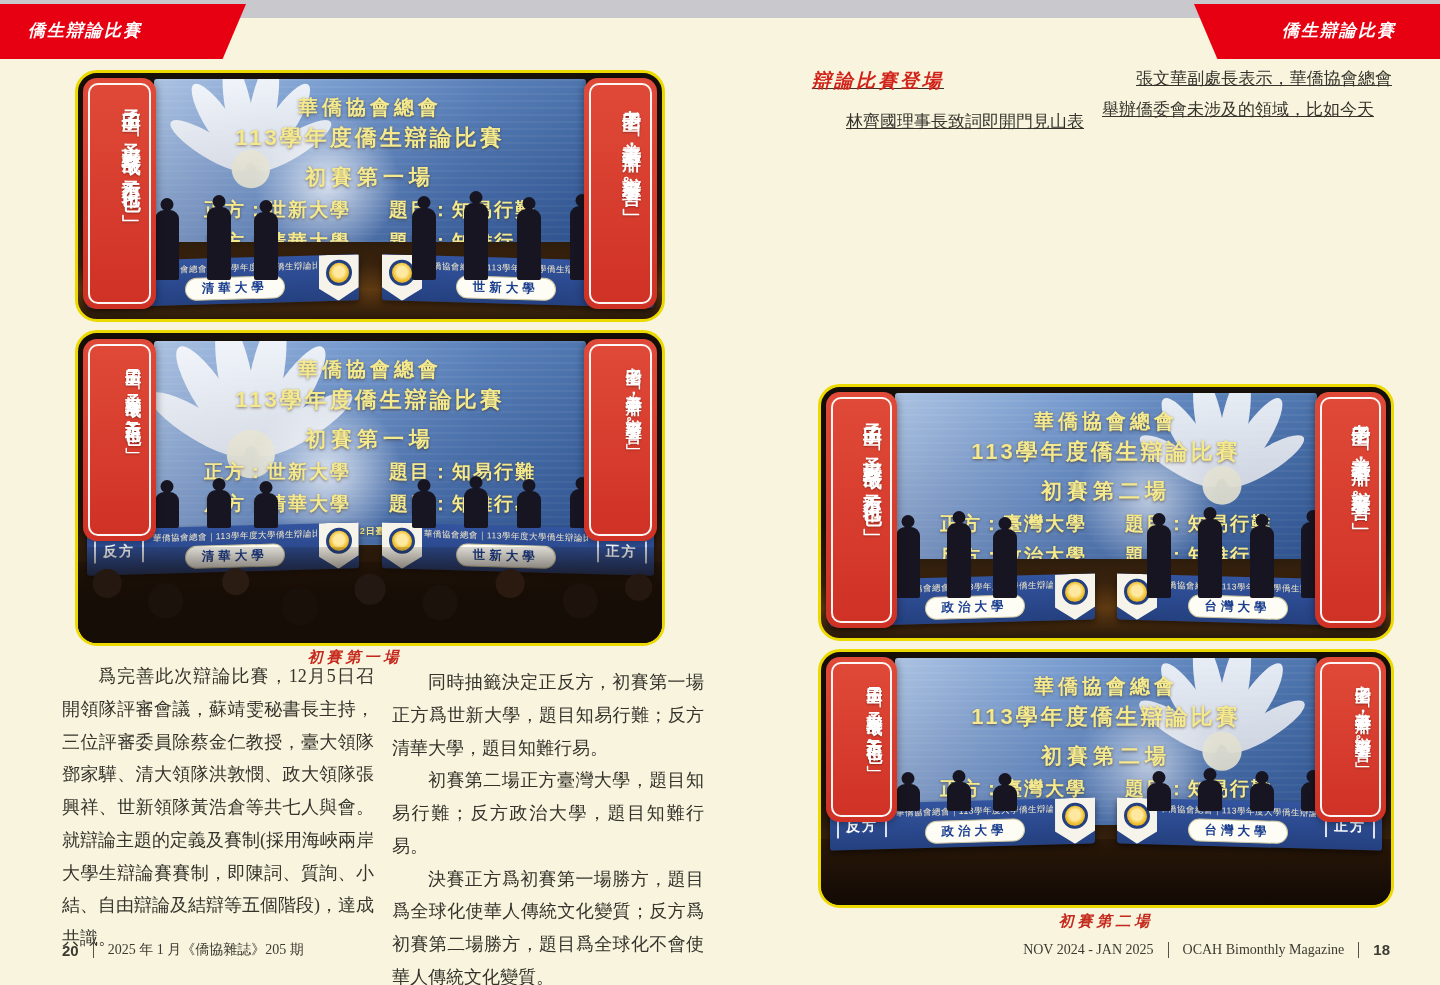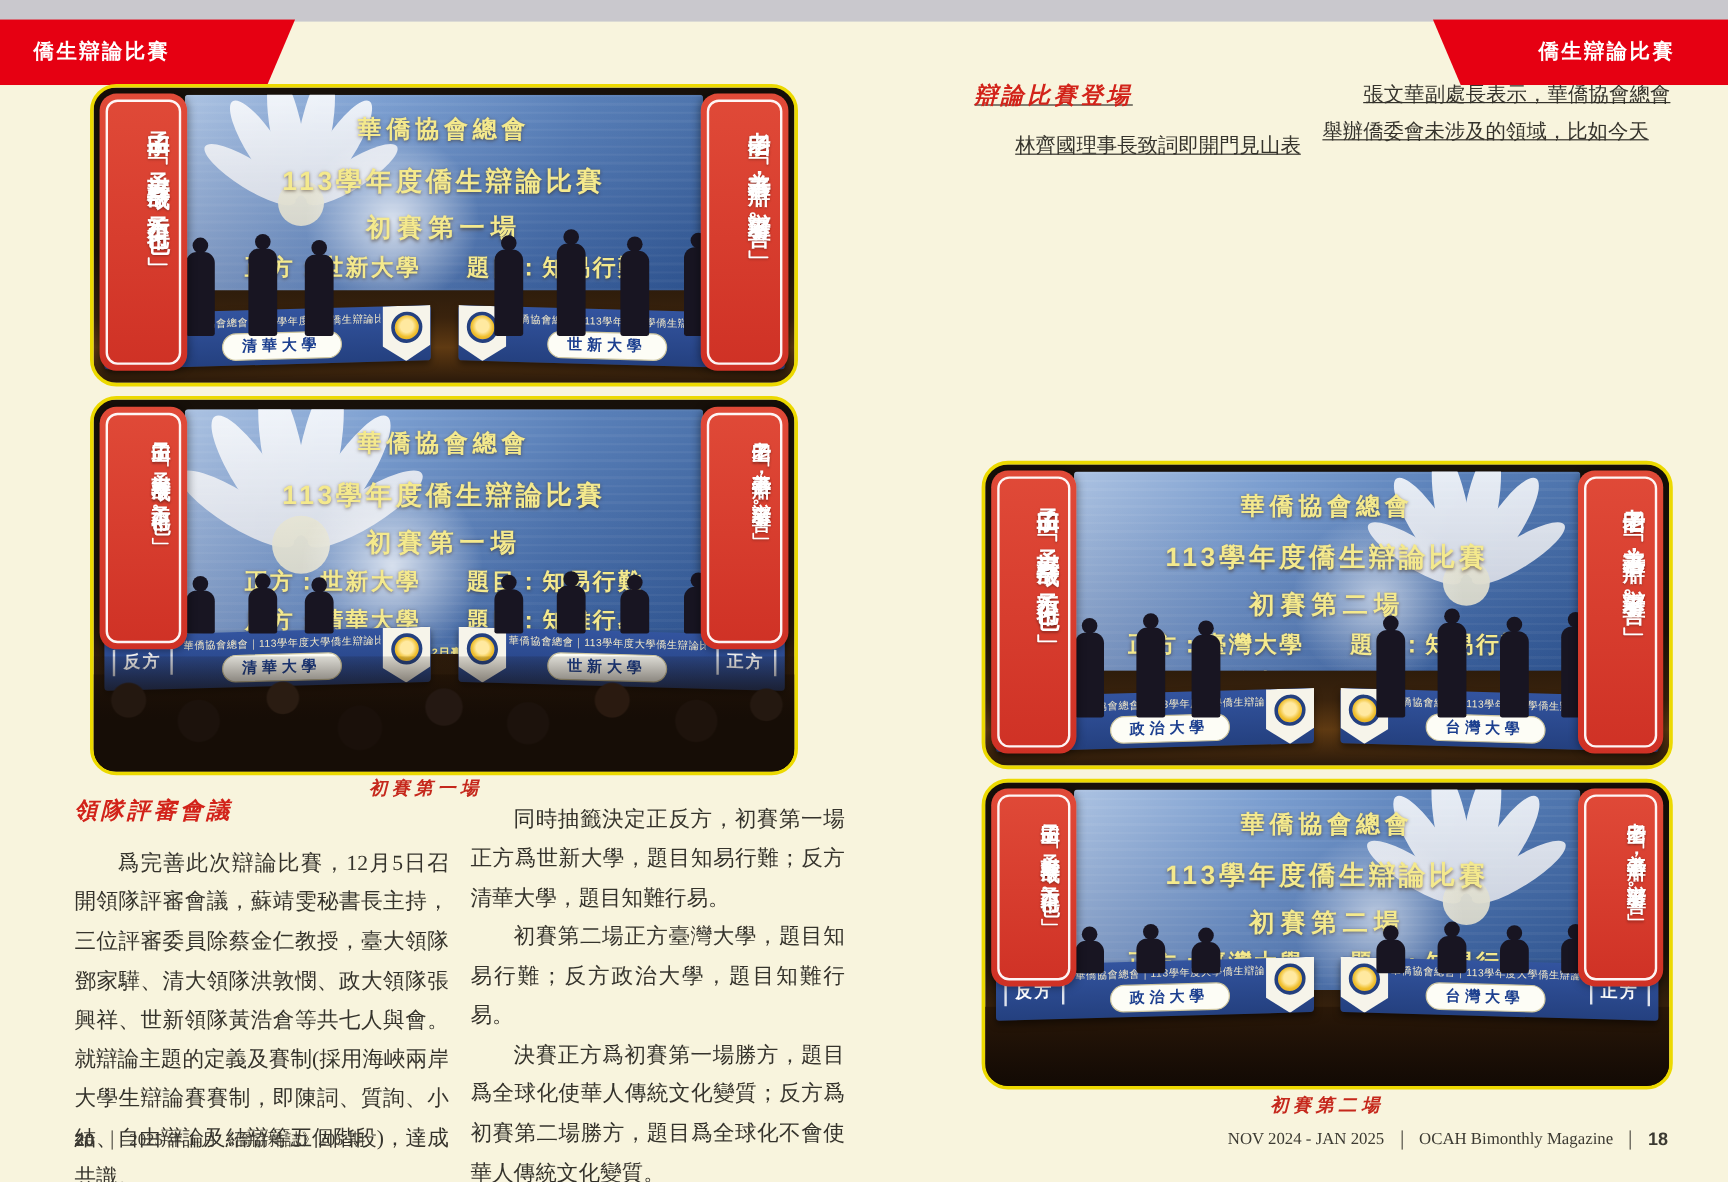--- a/index.html
+++ b/index.html
@@ -4,22 +4,22 @@
 <style>
   html,body{margin:0;padding:0;}
   body{
     width:1440px;height:985px;position:relative;overflow:hidden;
     background:#f8f4dd;
     font-family:"Liberation Serif","DejaVu Serif",serif;
     color:#35332c;
   }
   
   .gray-strip{position:absolute;top:0;left:0;width:1440px;height:18px;background:#c9c8cd;z-index:1;}
-  .corner-banner{position:absolute;top:16px;height:55px;background:#e60012;z-index:2;
-    font-family:"Liberation Sans","DejaVu Sans",sans-serif;color:#fff;font-size:17px;font-weight:700;letter-spacing:2px;}
+  .corner-banner{position:absolute;top:4px;height:55px;background:#e60012;z-index:2;
+    font-family:"Liberation Sans","DejaVu Sans",sans-serif;color:#fff;font-size:17px;font-weight:700;letter-spacing:2px;font-style:italic;}
   .corner-banner.left{left:0;width:246px;clip-path:polygon(0 0,100% 0,90.5% 100%,0 100%);}
   .corner-banner.right{right:0;width:246px;clip-path:polygon(0 0,100% 0,100% 100%,9.5% 100%);}
   .corner-banner .lbl{position:absolute;top:15px;}
   .corner-banner.left .lbl{left:28px;}
   .corner-banner.right .lbl{right:44px;}
 
   
   .photo-slot{position:absolute;z-index:2;}
   .photo{
     position:relative;width:100%;height:100%;border-radius:22px;overflow:hidden;
@@ -37,21 +37,21 @@
     background:radial-gradient(circle at 40% 64%,rgba(255,255,255,.75) 0,rgba(255,255,255,0) 26%),
                linear-gradient(180deg,rgba(255,255,255,.10),rgba(8,16,60,.18));}
   .flower-right .screen::after{background:radial-gradient(circle at 60% 64%,rgba(255,255,255,.6) 0,rgba(255,255,255,0) 26%),
                linear-gradient(180deg,rgba(255,255,255,.10),rgba(8,16,60,.18));}
   .lily{position:absolute;left:-5%;bottom:-10%;width:55%;height:118%;opacity:.95;}
   .flower-right .lily{left:auto;right:-5%;transform:scaleX(-1);}
   .scr-text{position:relative;z-index:2;text-align:center;padding-top:3.5%;
     font-family:"Liberation Sans","DejaVu Sans",sans-serif;color:#f4e98d;font-weight:700;
     text-shadow:0 1px 3px rgba(50,25,0,.55);}
   .scr-org{font-size:20px;letter-spacing:4px;}
-  .scr-event{font-size:22px;letter-spacing:3px;margin-top:15px;}
+  .scr-event{font-size:22px;letter-spacing:3px;margin-top:2px;}
   .scr-round{font-size:21px;letter-spacing:5px;margin-top:10px;}
   .scr-row{display:flex;justify-content:center;gap:38px;font-size:19px;letter-spacing:2px;margin-top:6px;}
   .scr-date{font-size:9px;letter-spacing:1px;margin-top:8px;color:#f0e48a;}
   .floor{display:none;position:absolute;left:0;right:0;bottom:0;height:26%;z-index:3;
     background:linear-gradient(180deg,#2a1808 0%,#1b0f06 60%,#120a04 100%);}
   .seated .floor{display:block;}
   
   .podium{position:absolute;bottom:6%;height:46px;z-index:4;display:flex;align-items:center;
     background:linear-gradient(180deg,#33549f,#24407f);border-radius:3px;
     font-family:"Liberation Sans","DejaVu Sans",sans-serif;color:#fff;box-shadow:0 3px 6px rgba(0,0,0,.5);}
@@ -409,21 +409,20 @@
       <div class="vtext">老子曰：「善者不辯，辯者不善。」</div>
     </div>
 
   </div>
 </div>
 
 <div class="caption" style="left:75px;width:560px;top:648px;">初賽第一場</div>
 <div class="caption" style="left:818px;width:576px;top:912px;">初賽第二場</div>
 
 <div class="col lp-col" style="left:62px;top:660px;width:312px;">
-  <h3 class="section-heading">領隊評審會議</h3>
   <p class="indent">爲完善此次辯論比賽，12月5日召開領隊評審會議，蘇靖雯秘書長主持，三位評審委員除蔡金仁教授，臺大領隊鄧家驊、清大領隊洪敦憫、政大領隊張興祥、世新領隊黃浩倉等共七人與會。就辯論主題的定義及賽制(採用海峽兩岸大學生辯論賽賽制，即陳詞、質詢、小結、自由辯論及結辯等五個階段)，達成共識。</p>
 </div>
 <div class="col lp-col" style="left:392px;top:666px;width:312px;">
   <p class="indent">同時抽籤決定正反方，初賽第一場正方爲世新大學，題目知易行難；反方清華大學，題目知難行易。</p>
   <p class="indent">初賽第二場正方臺灣大學，題目知易行難；反方政治大學，題目知難行易。</p>
   <p class="indent">決賽正方爲初賽第一場勝方，題目爲全球化使華人傳統文化變質；反方爲初賽第二場勝方，題目爲全球化不會使華人傳統文化變質。</p>
 </div>
 
 <div class="col rp-col" style="left:812px;top:64px;width:278px;">
   <h3 class="section-heading">辯論比賽登場</h3>

